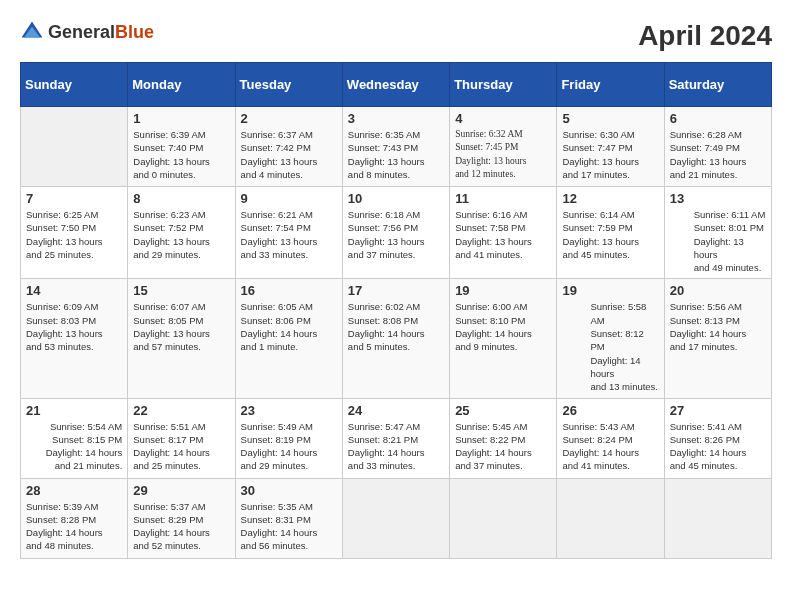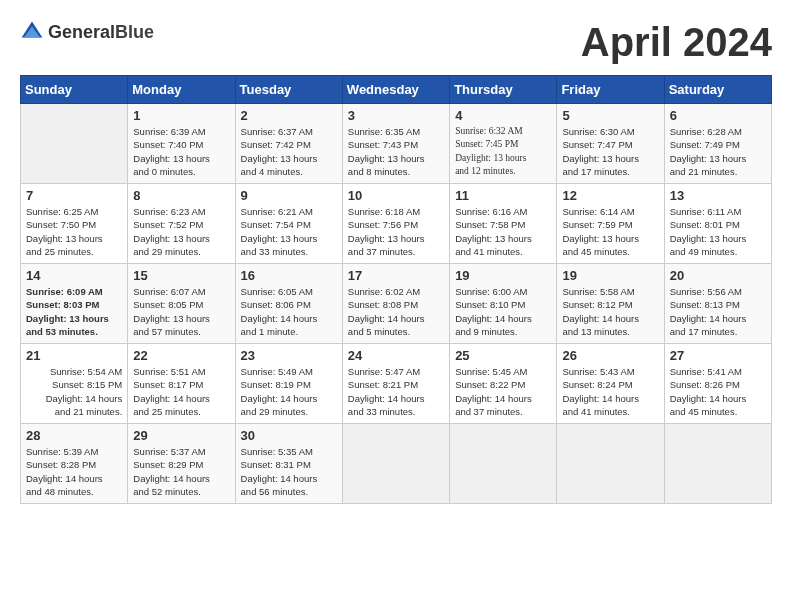--- a/index.html
+++ b/index.html
@@ -22,49 +22,49 @@
       gap: 4px;
     }
     .logo-text-general {
       font-size: 18px;
       font-weight: bold;
       color: #333;
     }
     .logo-text-blue {
       font-size: 18px;
       font-weight: bold;
-      color: #404040;
+      color: #c2410c;
     }
     .logo-icon {
       width: 24px;
       height: 24px;
     }
     .title-block {
       text-align: right;
     }
     .month-title {
-      font-size: 40px;
+      font-size: 28px;
       font-weight: bold;
       color: #333;
     }
     .location-title {
       font-size: 16px;
       color: #555;
     }
     table {
       width: 100%;
       border-collapse: collapse;
       table-layout: fixed;
     }
     thead tr th {
       background-color: #2255aa;
       color: #fff;
       font-size: 13px;
       font-weight: bold;
-      padding: 6px 4px;
+      padding: 14px 4px;
       text-align: left;
       border: 1px solid #1a4488;
     }
     tbody tr td {
       vertical-align: top;
       border: 1px solid #ccc;
       padding: 4px 5px;
       font-size: 10px;
       color: #333;
       height: 80px;
@@ -203,30 +203,30 @@
         </td>
         <td>
           <span class="day-number">12</span>
           <div class="day-info" style="white-space: pre-line;">Sunrise: 6:14 AM
 Sunset: 7:59 PM
 Daylight: 13 hours
 and 45 minutes.</div>
         </td>
         <td>
           <span class="day-number">13</span>
-          <div class="day-info" style="white-space: pre-line;">Sunrise: 6:11 AM
+          <div class="day-info" style="white-space: pre-line; margin-left: 24px;">Sunrise: 6:11 AM
 Sunset: 8:01 PM
 Daylight: 13 hours
 and 49 minutes.</div>
         </td>
       </tr>
       <tr>
         <td>
           <span class="day-number">14</span>
-          <div class="day-info" style="white-space: pre-line; font-weight: bold;">Sunrise: 6:09 AM
+          <div class="day-info" style="white-space: pre-line;">Sunrise: 6:09 AM
 Sunset: 8:03 PM
 Daylight: 13 hours
 and 53 minutes.</div>
         </td>
         <td>
           <span class="day-number">15</span>
           <div class="day-info" style="white-space: pre-line;">Sunrise: 6:07 AM
 Sunset: 8:05 PM
 Daylight: 13 hours
 and 57 minutes.</div>
@@ -247,21 +247,21 @@
         </td>
         <td>
           <span class="day-number">19</span>
           <div class="day-info" style="white-space: pre-line;">Sunrise: 6:00 AM
 Sunset: 8:10 PM
 Daylight: 14 hours
 and 9 minutes.</div>
         </td>
         <td>
           <span class="day-number">19</span>
-          <div class="day-info" style="white-space: pre-line;">Sunrise: 5:58 AM
+          <div class="day-info" style="white-space: pre-line; margin-left: 28px;">Sunrise: 5:58 AM
 Sunset: 8:12 PM
 Daylight: 14 hours
 and 13 minutes.</div>
         </td>
         <td>
           <span class="day-number">20</span>
           <div class="day-info" style="white-space: pre-line;">Sunrise: 5:56 AM
 Sunset: 8:13 PM
 Daylight: 14 hours
 and 17 minutes.</div>

